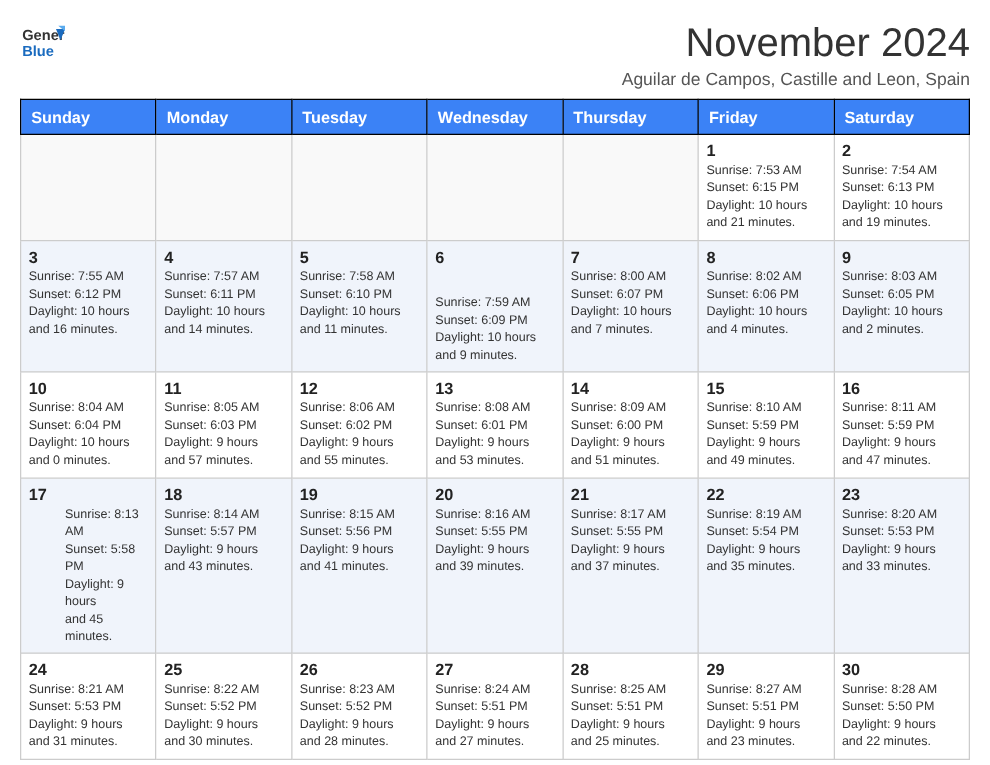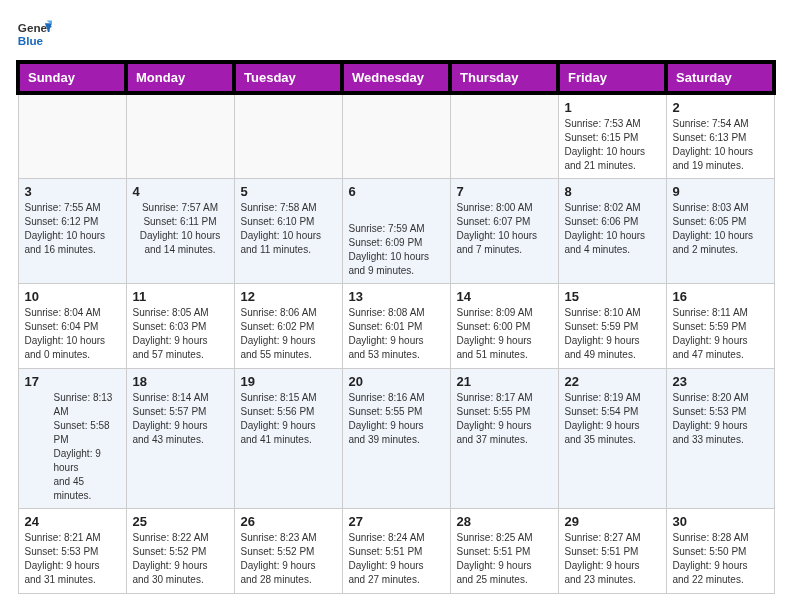--- a/index.html
+++ b/index.html
@@ -38,27 +38,27 @@
       color: #555;
       margin-top: 2px;
     }
     .calendar {
       width: 100%;
       border-collapse: collapse;
       margin-top: 8px;
       table-layout: fixed;
     }
     .calendar th {
-      background-color: #a21caf;
+      background-color: #3b82f6;
       color: #fff;
       text-align: left;
       padding: 6px 8px;
       font-size: 13px;
       font-weight: bold;
-      border: 4px solid #000000;
+      border: 1px solid #000000;
     }
     .calendar td {
       border: 1px solid #ccc;
       vertical-align: top;
       padding: 5px 6px;
       font-size: 10.5px;
       color: #333;
       height: 85px;
       background: #fff;
     }
@@ -86,20 +86,24 @@
 
 <div class="header-area">
   <div class="logo">
     <svg class="logo-icon" viewBox="0 0 40 40">
       <text x="2" y="18" font-size="13" font-weight="bold" fill="#333">General</text>
       <text x="2" y="32" font-size="13" font-weight="bold" fill="#1a6bbf">Blue</text>
       <polygon points="32,8 40,8 36,18" fill="#1a6bbf"></polygon>
       <polygon points="34,5 40,5 40,10" fill="#5aabee"></polygon>
     </svg>
   </div>
+  <div class="title-area">
+    <div class="month-title">November 2024</div>
+    <div class="subtitle">Aguilar de Campos, Castille and Leon, Spain</div>
+  </div>
 </div>
 
 <table class="calendar">
   <thead>
     <tr>
     <th>Sunday</th>
         <th>Monday</th>
         <th>Tuesday</th>
         <th>Wednesday</th>
         <th>Thursday</th>
@@ -132,21 +136,21 @@
       <tr>
         <td>
           <span class="day-number">3</span>
           <div class="day-info" style="white-space: pre-line;">Sunrise: 7:55 AM
 Sunset: 6:12 PM
 Daylight: 10 hours
 and 16 minutes.</div>
         </td>
         <td>
           <span class="day-number">4</span>
-          <div class="day-info" style="white-space: pre-line; text-align: center;">Sunrise: 7:57 AM
+          <div class="day-info" style="white-space: pre-line;">Sunrise: 7:57 AM
 Sunset: 6:11 PM
 Daylight: 10 hours
 and 14 minutes.</div>
         </td>
         <td>
           <span class="day-number">5</span>
           <div class="day-info" style="white-space: pre-line;">Sunrise: 7:58 AM
 Sunset: 6:10 PM
 Daylight: 10 hours
 and 11 minutes.</div>

